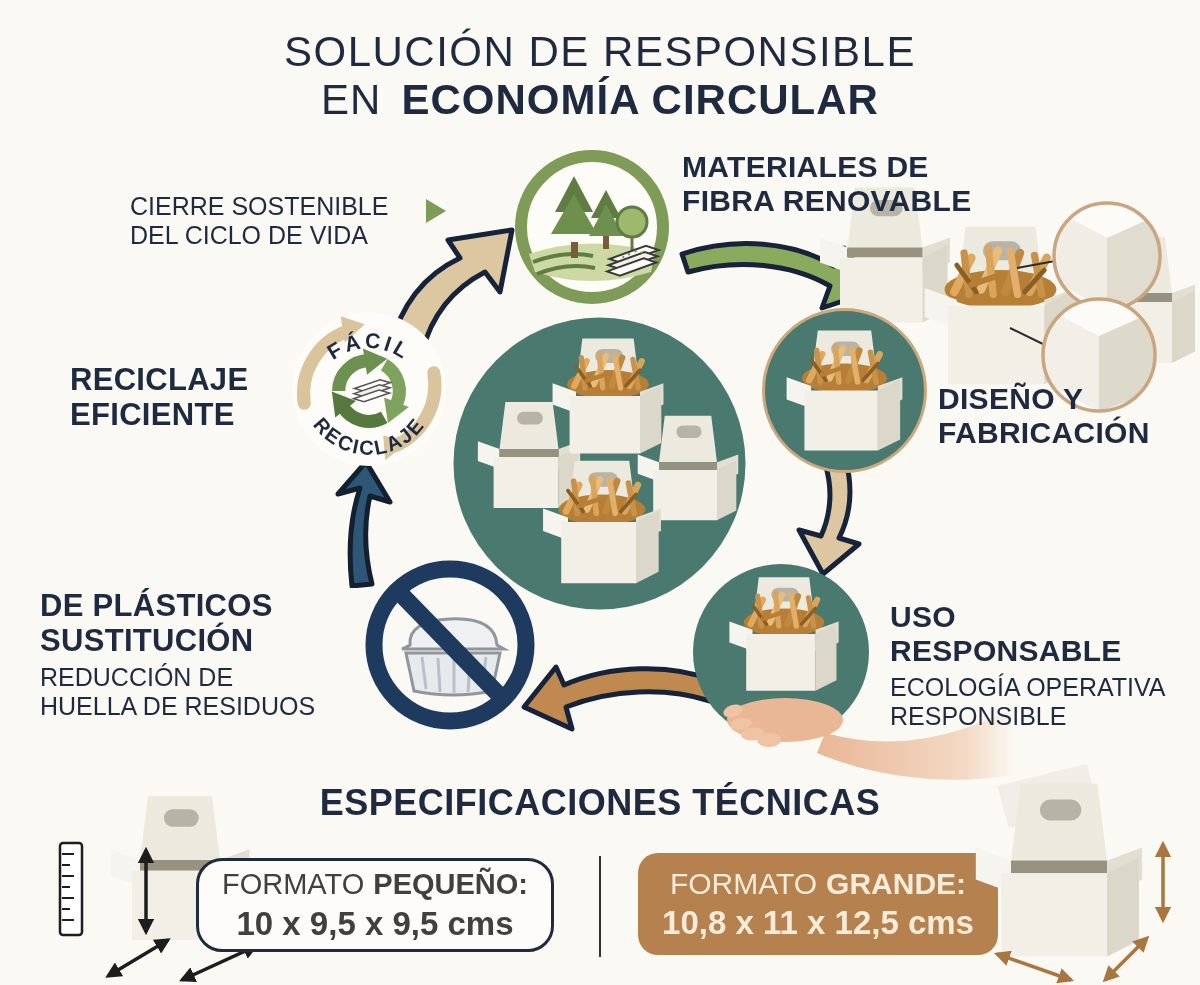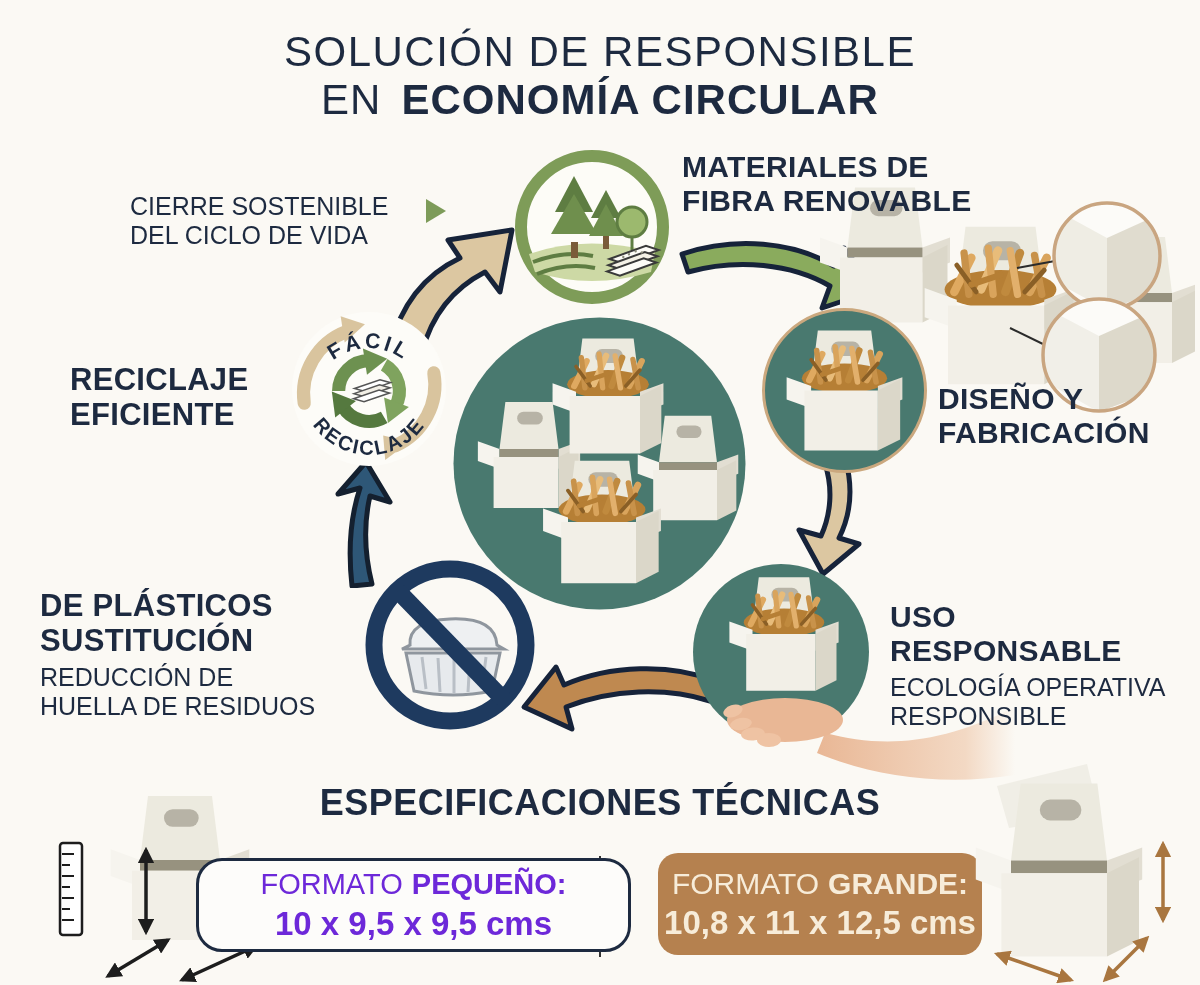--- a/index.html
+++ b/index.html
@@ -31,23 +31,23 @@
 
   .photo-circle { border-radius:50%; background:#49796f; }
   .ringed { border:3px solid #cba87e; box-sizing:border-box; }
 
   
   .spec-title { position:absolute; top:782px; left:0; width:100%; text-align:center;
                 font-size:36px; font-weight:800; letter-spacing:.5px; }
   .divider { position:absolute; left:599px; top:856px; width:2px; height:101px; background:#323232; }
   .pill { position:absolute; box-sizing:border-box; text-align:center;
           display:flex; flex-direction:column; justify-content:center; line-height:1.25; }
-  .pill-small { left:196px; top:858px; width:435px; height:94px;
-                background:#fdfcfa; border:3.5px solid #1d2a40; border-radius:26px; color:#6d28d9; }
-  .pill-large { left:658px; top:853px; width:324px; height:102px;
+  .pill-small { left:196px; top:858px; width:358px; height:94px;
+                background:#fdfcfa; border:3.5px solid #1d2a40; border-radius:26px; color:#404040; }
+  .pill-large { left:638px; top:853px; width:360px; height:102px;
                 background:#b5814f; border-radius:20px; color:#f7ecd9; }
   .pill .l1 { font-size:29px; font-weight:400; }
   .pill .l1 .sp { margin-right:9px; }
   .pill .l1 b { font-weight:800; }
   .pill .l2 { font-size:33px; font-weight:800; }
   .pill-large .l1 { font-size:30px; }
 
   svg { display:block; }
   text.badge-txt { font-family:"Liberation Sans", sans-serif; font-weight:800; fill:#1d2a40; }
 </style>

